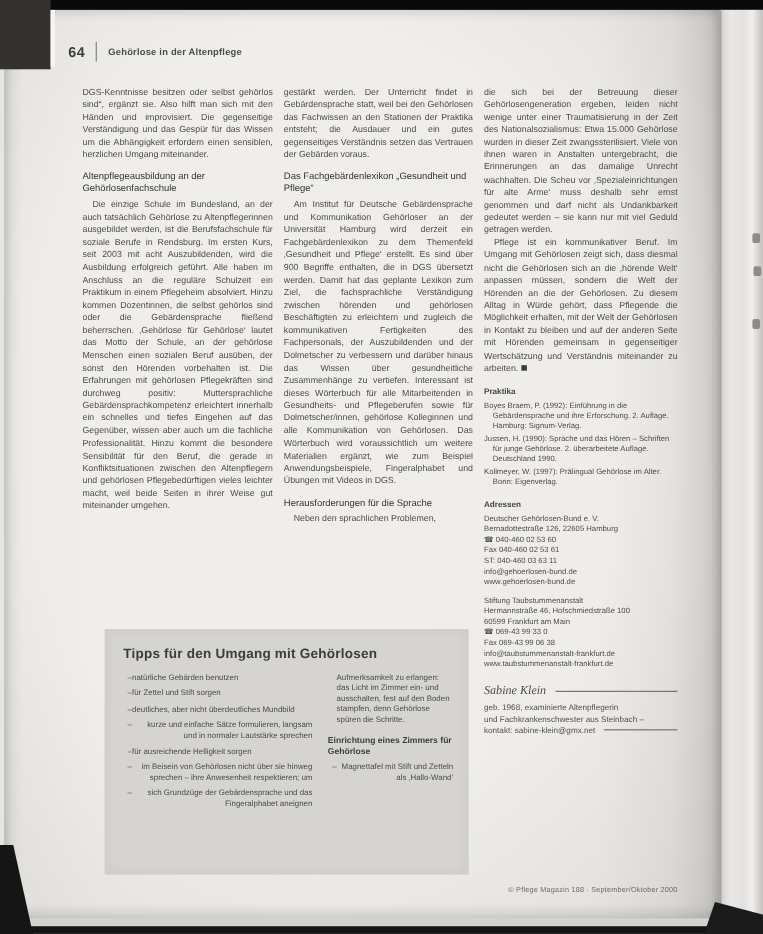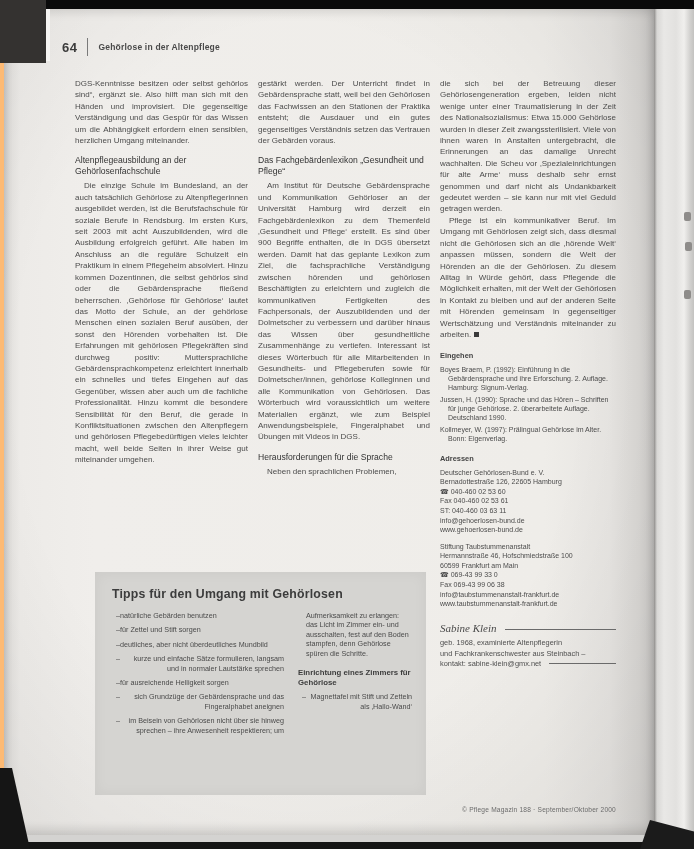--- a/index.html
+++ b/index.html
@@ -1,17 +1,17 @@
 <!DOCTYPE html>
 <html><head>
 <meta charset="utf-8">
 <style>
   html,body{margin:0;padding:0;}
   body{width:694px;height:849px;background:#0c0c0c;font-family:"Liberation Sans",sans-serif;overflow:hidden;}
-  .stage{position:relative;width:694px;height:849px;background:#fdba74;}
+  .stage{position:relative;width:694px;height:849px;background:#e5e5e5;}
 
   
   .page{position:absolute;left:4px;top:9px;width:650px;height:826px;
     background:linear-gradient(90deg,#dddbd8 0px,#edebe8 16px,#f0eeeb 90px,#efede9 540px,#e7e5e2 605px,#d9d7d4 635px,#c7c5c3 650px);
     box-shadow:inset 0 -6px 10px rgba(0,0,0,.12), inset 0 4px 8px rgba(0,0,0,.10);}
   .page-vignette{position:absolute;inset:0;background:radial-gradient(ellipse at 45% 45%, rgba(255,255,255,0) 55%, rgba(0,0,0,.07) 100%);pointer-events:none;}
 
   
   .top-bar{position:absolute;left:0;top:0;width:694px;height:9px;background:#0a0a0a;}
   .corner-block{position:absolute;left:0;top:0;width:46px;height:63px;background:#343230;}
@@ -105,21 +105,21 @@
     <h3>Das Fachgebärdenlexikon „Gesundheit und Pflege“</h3>
     <p class="indent">Am Institut für Deutsche Gebärdensprache und Kommunikation Gehörloser an der Universität Hamburg wird derzeit ein Fachgebärdenlexikon zu dem Themenfeld ‚Gesundheit und Pflege‘ erstellt. Es sind über 900 Begriffe enthalten, die in DGS übersetzt werden. Damit hat das geplante Lexikon zum Ziel, die fachsprachliche Verständigung zwischen hörenden und gehörlosen Beschäftigten zu erleichtern und zugleich die kommunikativen Fertigkeiten des Fachpersonals, der Auszubildenden und der Dolmetscher zu verbessern und darüber hinaus das Wissen über gesundheitliche Zusammenhänge zu vertiefen. Interessant ist dieses Wörterbuch für alle Mitarbeitenden in Gesundheits- und Pflegeberufen sowie für Dolmetscher/innen, gehörlose Kolleginnen und alle Kommunikation von Gehörlosen. Das Wörterbuch wird voraussichtlich um weitere Materialien ergänzt, wie zum Beispiel Anwendungsbeispiele, Fingeralphabet und Übungen mit Videos in DGS.</p>
     <h3>Herausforderungen für die Sprache</h3>
     <p class="indent">Neben den sprachlichen Problemen,</p>
   </div>
 
   <div class="col col3">
     <p>die sich bei der Betreuung dieser Gehörlosengeneration ergeben, leiden nicht wenige unter einer Traumatisierung in der Zeit des Nationalsozialismus: Etwa 15.000 Gehörlose wurden in dieser Zeit zwangssterilisiert. Viele von ihnen waren in Anstalten untergebracht, die Erinnerungen an das damalige Unrecht wachhalten. Die Scheu vor ‚Spezialeinrichtungen für alte Arme‘ muss deshalb sehr ernst genommen und darf nicht als Undankbarkeit gedeutet werden – sie kann nur mit viel Geduld getragen werden.</p>
     <p class="indent"><span>Pflege ist ein kommunikativer Beruf. Im Umgang mit Gehörlosen zeigt sich, dass diesmal nicht die Gehörlosen sich an die ‚hörende Welt‘ anpassen müssen, sondern die Welt der Hörenden an die der Gehörlosen. Zu diesem Alltag in Würde gehört, dass Pflegende die Möglichkeit erhalten, mit der Welt der Gehörlosen in Kontakt zu bleiben und auf der anderen Seite mit Hörenden gemeinsam in gegenseitiger Wertschätzung und Verständnis miteinander zu arbeiten.</span><span class="endmark"></span></p>
 
-    <div class="smallhead">Eingehen</div>
+    <div class="smallhead">Praktika</div>
     <div class="refs">
       <div class="ref">Boyes Braem, P. (1992): Einführung in die Gebärdensprache und ihre Erforschung. 2. Auflage. Hamburg: Signum-Verlag.</div>
       <div class="ref">Jussen, H. (1990): Sprache und das Hören – Schriften für junge Gehörlose. 2. überarbeitete Auflage. Deutschland 1990.</div>
       <div class="ref">Kollmeyer, W. (1997): Prälingual Gehörlose im Alter. Bonn: Eigenverlag.</div>
     </div>
 
     <div class="smallhead">Adressen</div>
     <div class="addr">
       <div>Deutscher Gehörlosen-Bund e. V.</div>
       <div>Bernadottestraße 126, 22605 Hamburg</div>
@@ -168,25 +168,25 @@
         <div class="tip">
             <span class="marker"></span>
             <span>kurze und einfache Sätze formulieren, langsam und in normaler Lautstärke sprechen</span>
           </div>
         <div class="tip">
             <span class="marker"></span>
             <span>für ausreichende Helligkeit sorgen</span>
           </div>
         <div class="tip">
             <span class="marker"></span>
+            <span>im Beisein von Gehörlosen nicht über sie hinweg sprechen – ihre Anwesenheit respektieren; um</span>
+          </div>
+        <div class="tip">
+            <span class="marker"></span>
             <span>sich Grundzüge der Gebärdensprache und das Fingeralphabet aneignen</span>
-          </div>
-        <div class="tip">
-            <span class="marker"></span>
-            <span>im Beisein von Gehörlosen nicht über sie hinweg sprechen – ihre Anwesenheit respektieren; um</span>
           </div>
       </div>
       <div class="tips-colB">
         <div class="tip-cont">Aufmerksamkeit zu erlangen: das Licht im Zimmer ein- und ausschalten, fest auf den Boden stampfen, denn Gehörlose spüren die Schritte.</div>
         <div class="room-head">Einrichtung eines Zimmers für Gehörlose</div>
         <div class="tip">
             <span class="marker"></span>
             <span>Magnettafel mit Stift und Zetteln als ‚Hallo-Wand‘</span>
           </div>
       </div>

